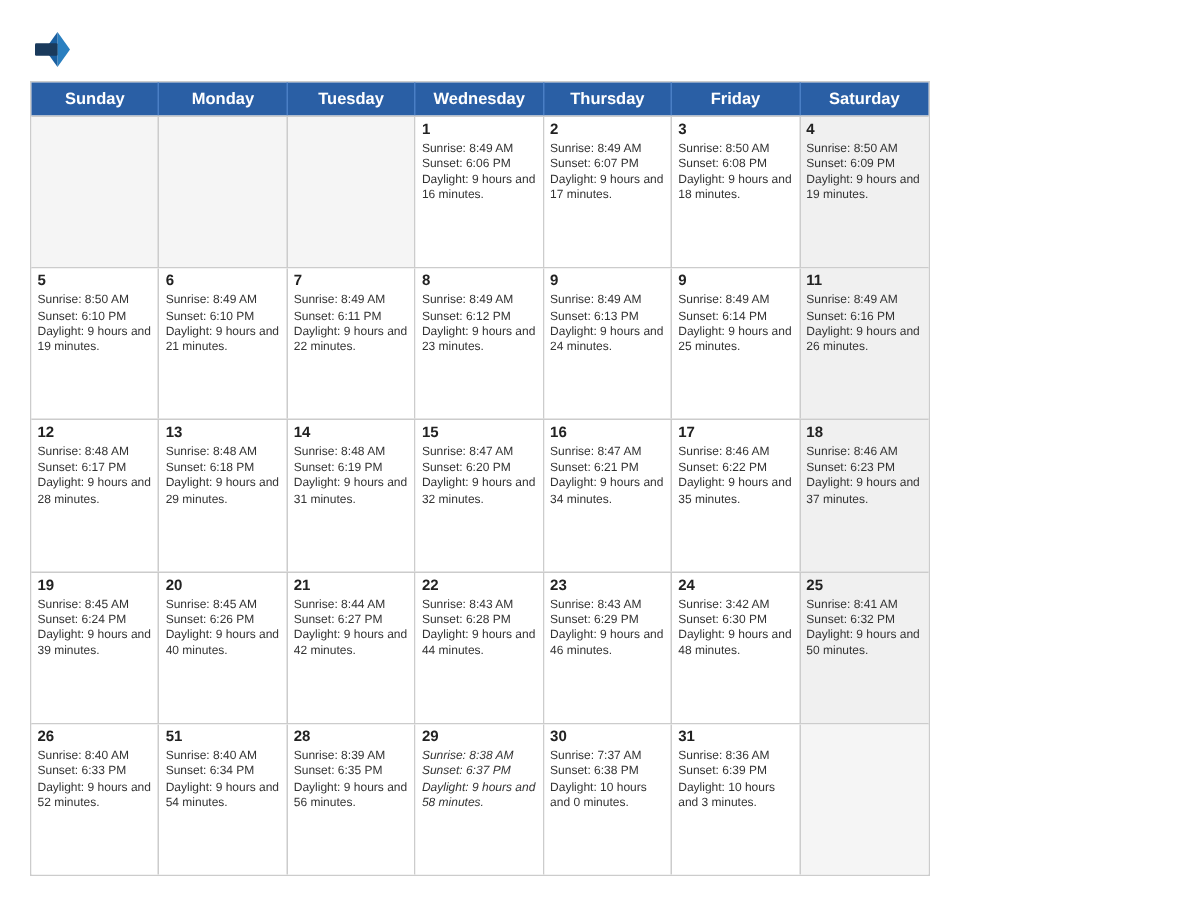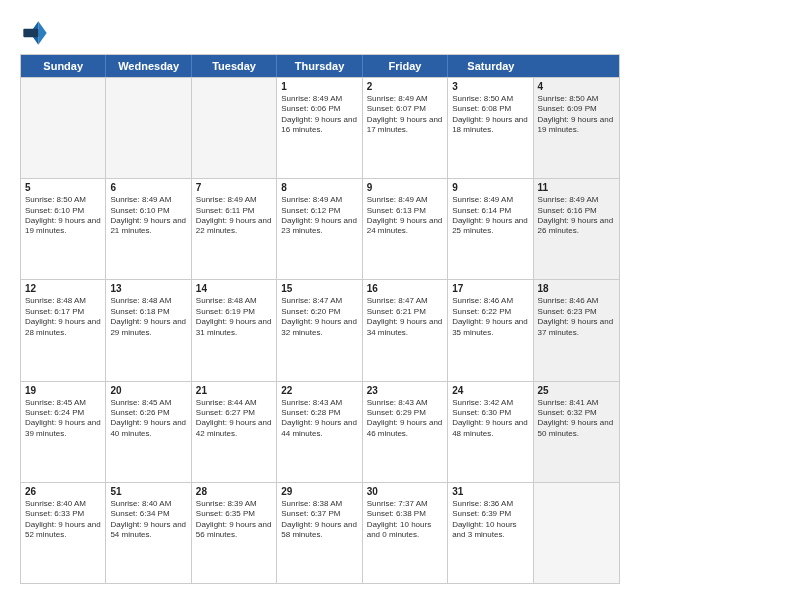--- a/index.html
+++ b/index.html
@@ -123,22 +123,23 @@
     </div>
     <div class="title-block">
       <div class="month-year"></div>
       <div class="location"></div>
     </div>
   </div>
 
   <div class="calendar">
     <div class="cal-header">
     <div class="cal-header-cell">Sunday</div>
+        <div class="cal-header-cell">Monday</div>
+        <div class="cal-header-cell">Tuesday</div>
         <div class="cal-header-cell">Wednesday</div>
-        <div class="cal-header-cell">Tuesday</div>
         <div class="cal-header-cell">Thursday</div>
         <div class="cal-header-cell">Friday</div>
         <div class="cal-header-cell">Saturday</div>
       </div>
     <div class="cal-body">
     <div class="cal-row">
           <div class="cal-cell empty"></div>
           <div class="cal-cell empty"></div>
           <div class="cal-cell empty"></div>
           <div class="cal-cell">
@@ -312,21 +313,21 @@
 Daylight: 9 hours and 54 minutes.</div>
           </div>
           <div class="cal-cell">
             <div class="day-num">28</div>
             <div class="cell-text" style="white-space: pre-line;">Sunrise: 8:39 AM
 Sunset: 6:35 PM
 Daylight: 9 hours and 56 minutes.</div>
           </div>
           <div class="cal-cell">
             <div class="day-num">29</div>
-            <div class="cell-text" style="white-space: pre-line;">Sunrise: 8:38 AM
+            <div class="cell-text" style="white-space: pre-line; font-style: italic;">Sunrise: 8:38 AM
 Sunset: 6:37 PM
 Daylight: 9 hours and 58 minutes.</div>
           </div>
           <div class="cal-cell">
             <div class="day-num">30</div>
             <div class="cell-text" style="white-space: pre-line;">Sunrise: 7:37 AM
 Sunset: 6:38 PM
 Daylight: 10 hours and 0 minutes.</div>
           </div>
           <div class="cal-cell">

